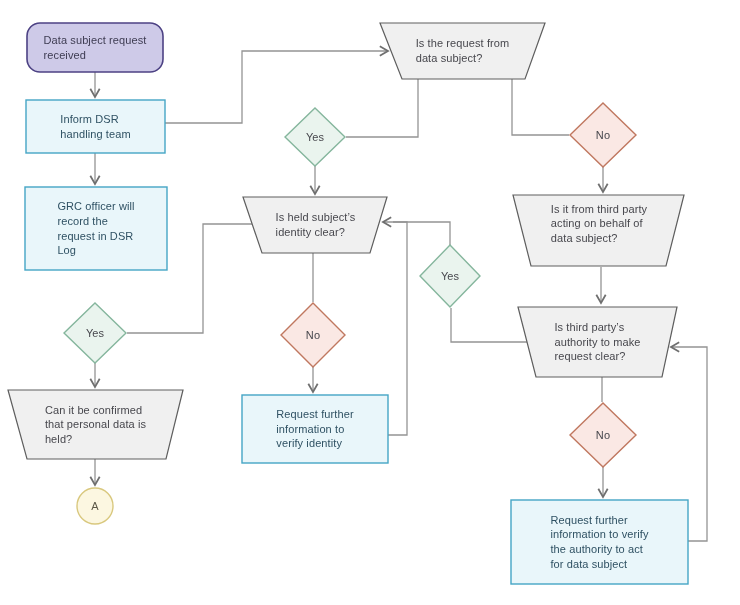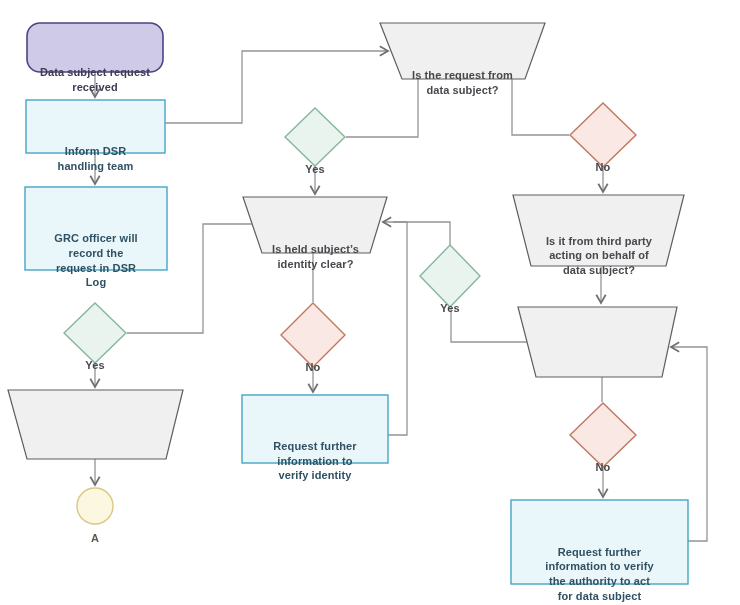--- a/index.html
+++ b/index.html
@@ -7,29 +7,27 @@
     position:relative;
     width:740px;height:605px;
     background:#ffffff;
     font-family:"Liberation Sans", sans-serif;
     overflow:hidden;
   }
   .canvas svg{position:absolute;left:0;top:0;}
   .lbl{
     position:absolute;
     display:flex;align-items:center;justify-content:center;
-    text-align:center;
     white-space:pre-line;
-    font-weight:700;
+    font-weight:400;
     font-size:11px;
     line-height:1.32;
     letter-spacing:.1px;
     color:#47474d;
     pointer-events:none;
-    margin-top:32px;
   }
   .t-start{color:#3e3c52;}
   .t-process{color:#2f5163;}
   .t-connector{color:#5c5848;font-size:11px;}
   
   .sh-start{fill:#cecae8;stroke:#4d4284;stroke-width:1.6;}
   .sh-process{fill:#e9f6fa;stroke:#45a5c5;stroke-width:1.4;}
   .sh-decision{fill:#f0f0f0;stroke:#5e5e5e;stroke-width:1.2;}
   .sh-yes{fill:#eaf4ee;stroke:#85b69d;stroke-width:1.4;}
   .sh-no{fill:#fae8e4;stroke:#c0775f;stroke-width:1.4;}
@@ -102,22 +100,28 @@
   <div class="lbl" style="left:380px;top:23px;width:165px;height:56px;">Is the request from
 data subject?</div>
   <div class="lbl" style="left:285px;top:108px;width:60px;height:58px;">Yes</div>
   <div class="lbl" style="left:570px;top:103px;width:66px;height:64px;">No</div>
   <div class="lbl" style="left:243px;top:197px;width:145px;height:56px;">Is held subject’s
 identity clear?</div>
   <div class="lbl" style="left:513px;top:195px;width:172px;height:57px;">Is it from third party
 acting on behalf of
 data subject?</div>
   <div class="lbl" style="left:420px;top:245px;width:60px;height:62px;">Yes</div>
+  <div class="lbl" style="left:518px;top:307px;width:159px;height:70px;">Is third party’s
+authority to make
+request clear?</div>
   <div class="lbl" style="left:281px;top:303px;width:64px;height:64px;">No</div>
   <div class="lbl" style="left:64px;top:303px;width:62px;height:60px;">Yes</div>
+  <div class="lbl" style="left:8px;top:390px;width:175px;height:69px;">Can it be confirmed
+that personal data is
+held?</div>
   <div class="lbl t-connector" style="left:77px;top:488px;width:36px;height:36px;">A</div>
   <div class="lbl t-process" style="left:242px;top:395px;width:146px;height:68px;">Request further
 information to
 verify identity</div>
   <div class="lbl" style="left:570px;top:403px;width:66px;height:64px;">No</div>
   <div class="lbl t-process" style="left:511px;top:500px;width:177px;height:84px;">Request further
 information to verify
 the authority to act
 for data subject</div>
 

